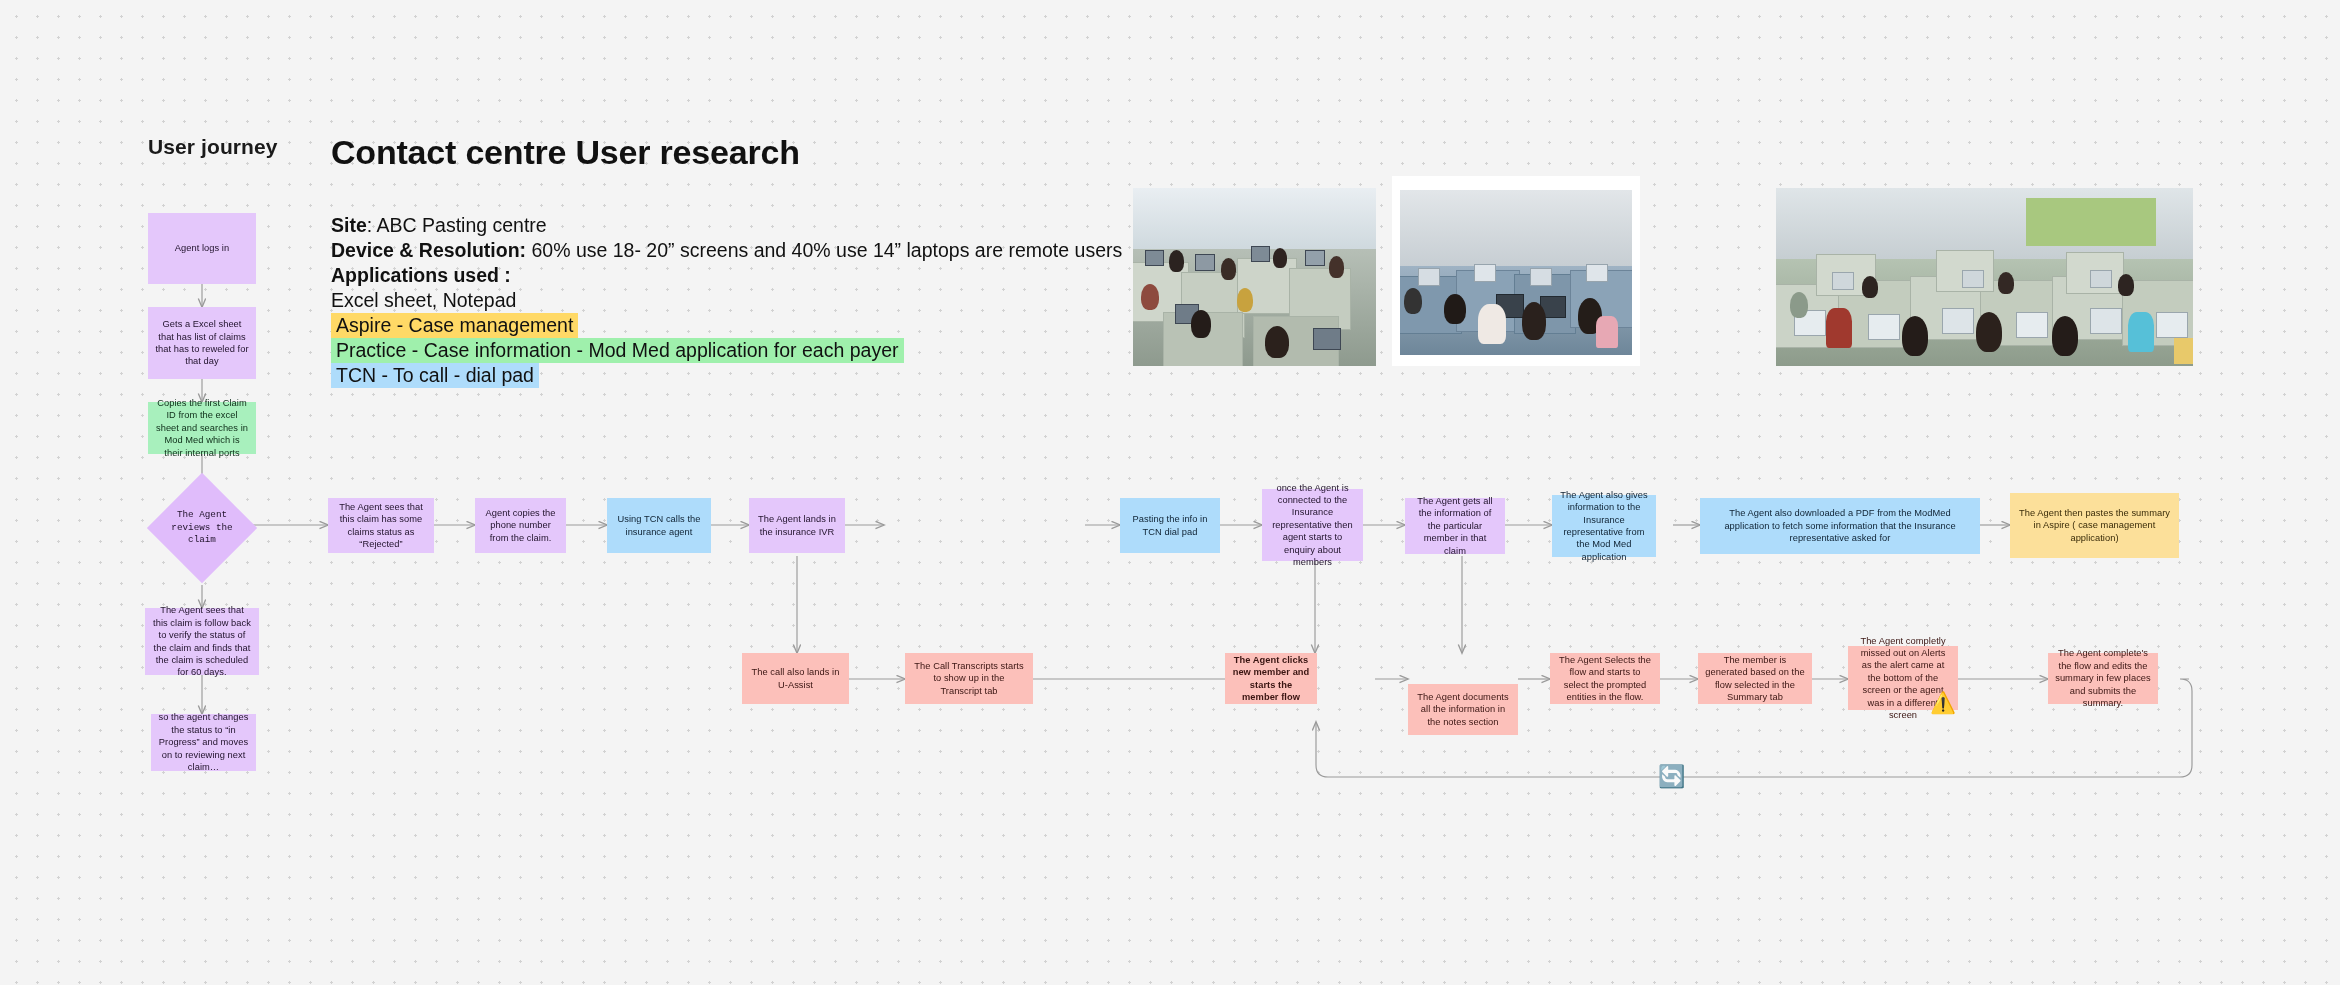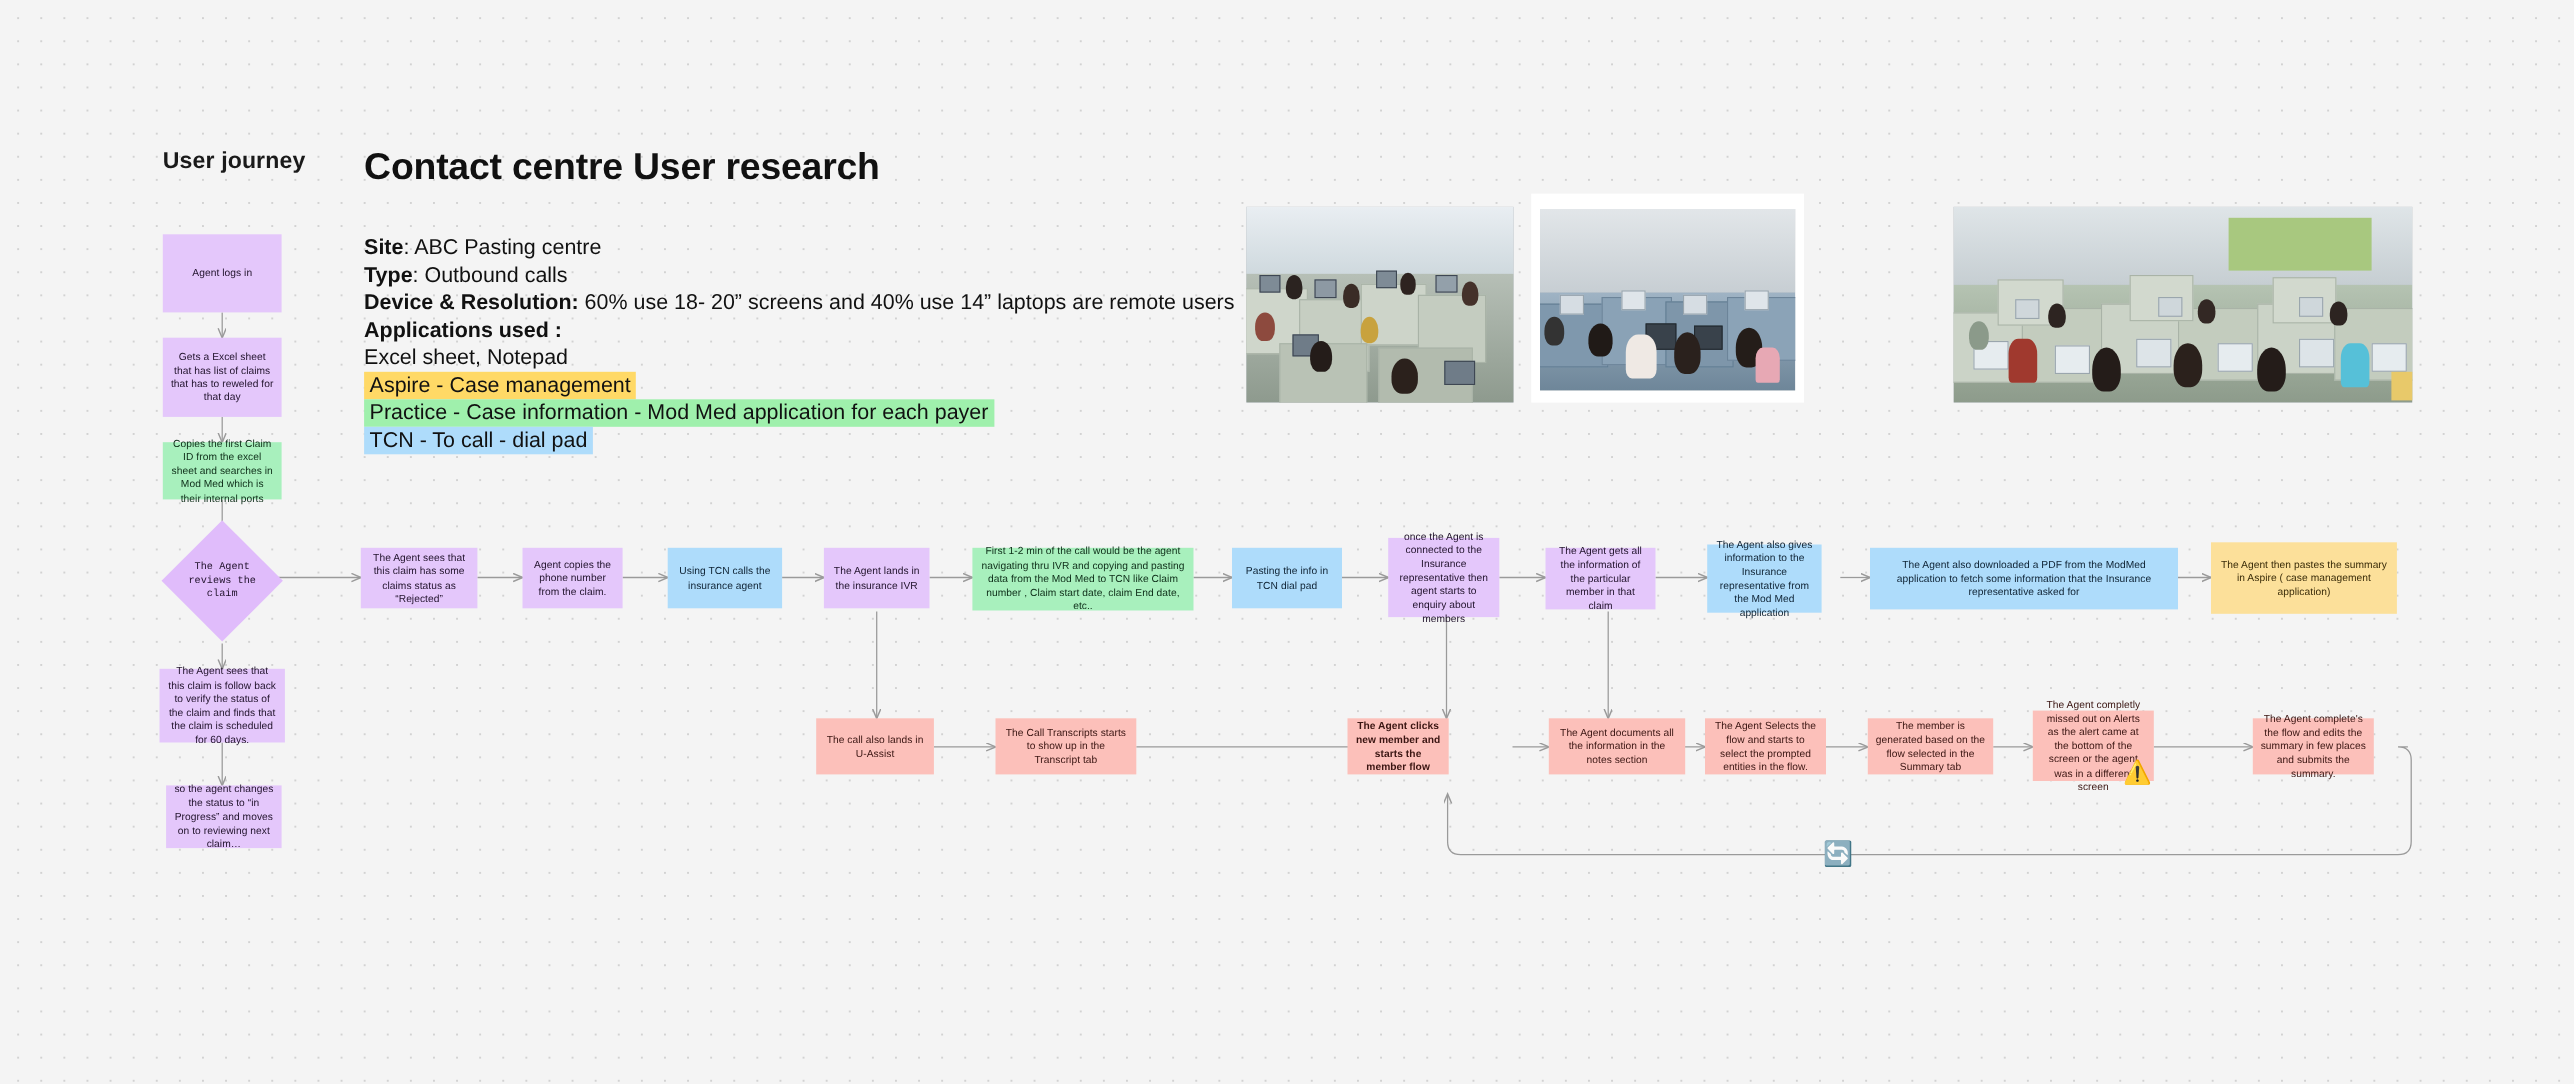--- a/index.html
+++ b/index.html
@@ -125,23 +125,20 @@
     </g>
   </svg>
 
   <div class="abs section-label" style="left:148px;top:135px;">User journey</div>
 
   <div class="abs big-title" style="left:331px;top:133px;">Contact centre User research</div>
 
   <div class="abs" style="left:331px;top:213px;">
     <div class="meta-line">
       <b>Site</b><span>: ABC Pasting centre</span>
-    </div>
-    <div class="meta-line">
-      <b>Type</b><span>: Outbound calls</span>
     </div>
     <div class="meta-line">
       <b>Device &amp; Resolution:</b><span> 60% use 18- 20” screens  and 40% use 14” laptops are remote users</span>
     </div>
     <div class="meta-line">
       <b>Applications used :</b>
     </div>
     <div class="meta-line">Excel sheet, Notepad</div>
     <div class="meta-line">
       <span class="hl hl-yellow">Aspire - Case management</span>
@@ -264,23 +261,20 @@
   </div>
   <div class="node n-purple" style="left:475px;top:498px;width:91px;height:55px;">
     <span>Agent copies the phone number from the claim.</span>
   </div>
   <div class="node n-blue" style="left:607px;top:498px;width:104px;height:55px;">
     <span>Using TCN calls the insurance agent</span>
   </div>
   <div class="node n-purple" style="left:749px;top:498px;width:96px;height:55px;">
     <span>The Agent lands in the insurance IVR</span>
   </div>
-  <div class="node n-green" style="left:884px;top:498px;width:201px;height:57px;">
-    <span>First 1-2 min of the call would be the agent navigating thru IVR and copying and pasting data from the Mod Med to TCN like Claim number , Claim start date, claim End date, etc..</span>
-  </div>
   <div class="node n-blue" style="left:1120px;top:498px;width:100px;height:55px;">
     <span>Pasting the info in TCN dial pad</span>
   </div>
   <div class="node n-purple" style="left:1262px;top:489px;width:101px;height:72px;">
     <span>once the Agent is connected to the Insurance representative then agent starts to enquiry about members</span>
   </div>
   <div class="node n-purple" style="left:1405px;top:498px;width:100px;height:56px;">
     <span>The Agent gets all the information of the particular member in that claim</span>
   </div>
   <div class="node n-blue" style="left:1552px;top:495px;width:104px;height:62px;">
@@ -295,21 +289,21 @@
 
   <div class="node n-red" style="left:742px;top:653px;width:107px;height:51px;">
     <span>The call also lands in U-Assist</span>
   </div>
   <div class="node n-red" style="left:905px;top:653px;width:128px;height:51px;">
     <span>The Call Transcripts starts to show up in the Transcript tab</span>
   </div>
   <div class="node n-red" style="left:1225px;top:653px;width:92px;height:51px;font-weight:bold;">
     <span>The Agent clicks new member and starts the member flow</span>
   </div>
-  <div class="node n-red" style="left:1408px;top:653px;width:124px;height:51px;">
+  <div class="node n-red" style="left:1408px;top:684px;width:110px;height:51px;">
     <span>The Agent documents all the information in the notes section</span>
   </div>
   <div class="node n-red" style="left:1550px;top:653px;width:110px;height:51px;">
     <span>The Agent Selects the flow and starts to select the prompted entities in the flow.</span>
   </div>
   <div class="node n-red" style="left:1698px;top:653px;width:114px;height:51px;">
     <span>The member is generated based on the flow selected in the Summary tab</span>
   </div>
   <div class="node n-red" style="left:1848px;top:646px;width:110px;height:64px;">
     <span>The Agent completly missed out on Alerts as the alert came at the bottom of the screen or the agent was in a different screen</span>

